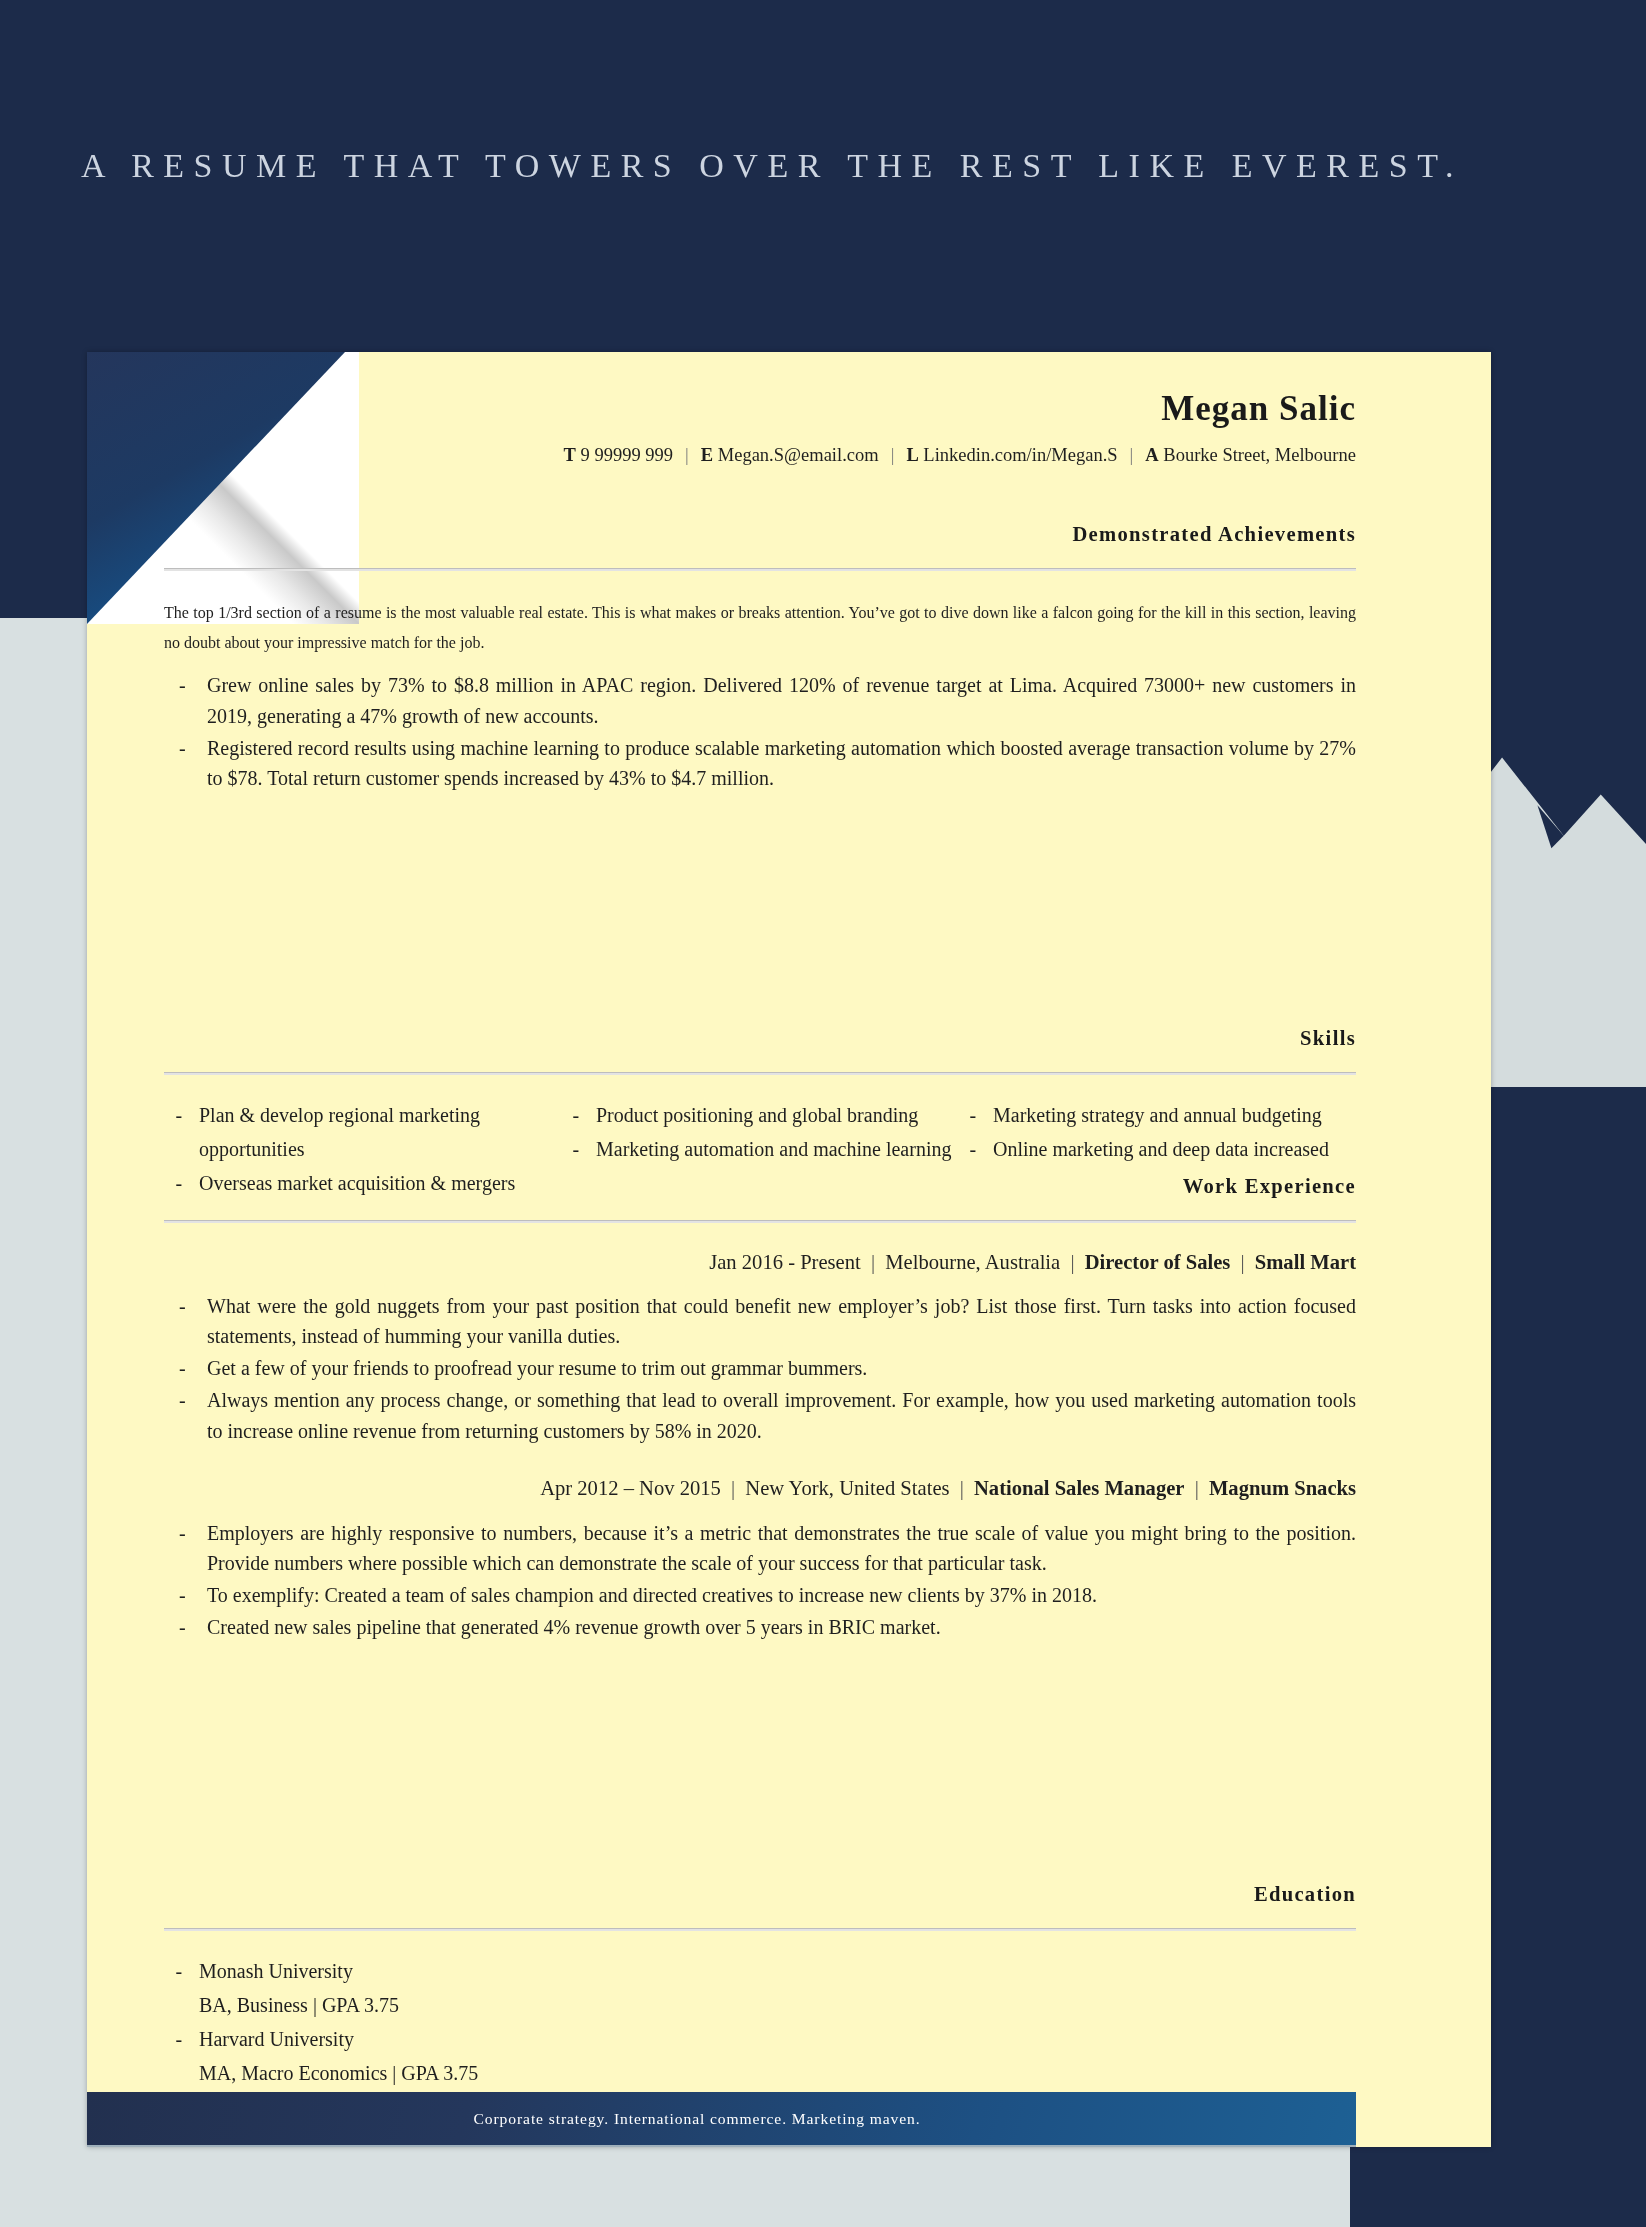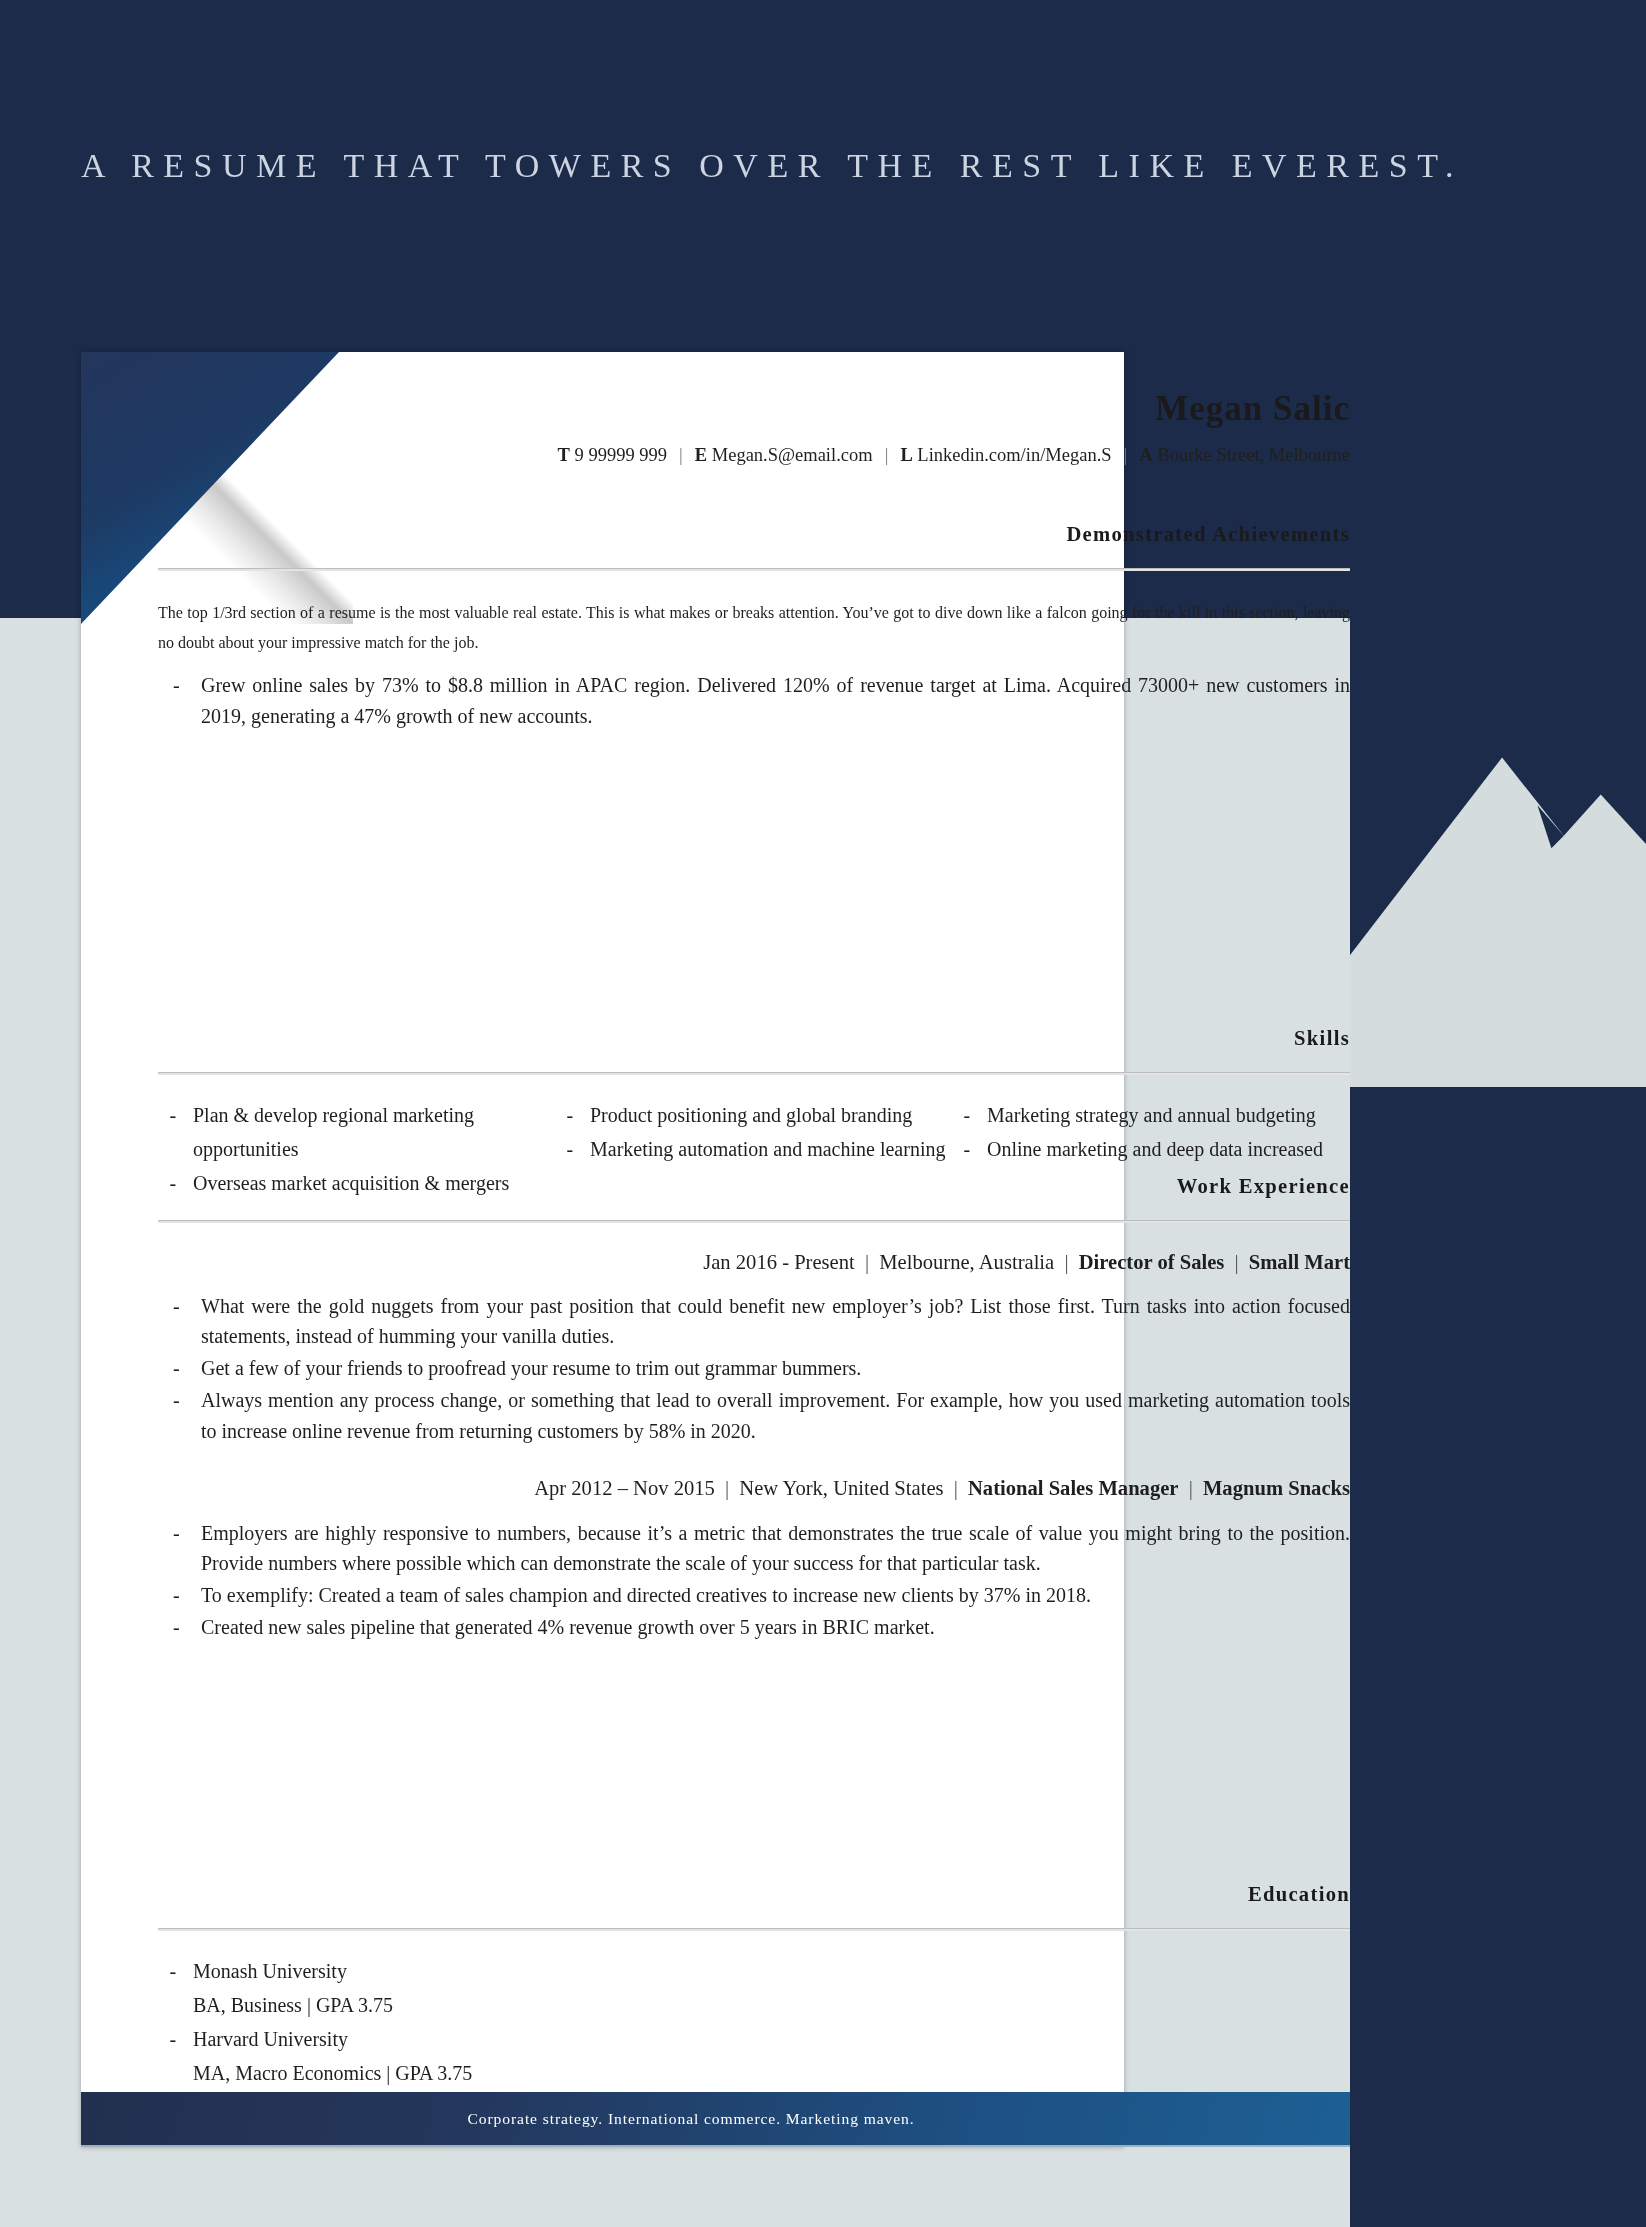--- a/index.html
+++ b/index.html
@@ -17,22 +17,22 @@
 
   
   .headline{
     position:absolute;left:81px;top:147px;width:1482px;
     font-size:34px;color:#ccd4e0;letter-spacing:9.5px;
     font-weight:400;white-space:nowrap;
   }
 
   
   .page{
-    position:absolute;left:81px;top:352px;width:1043px;height:1795px;
-    background:#ffffff;
+    position:absolute;left:87px;top:352px;width:1404px;height:1795px;
+    background:#fef9c3;
     box-shadow:0 0 5px rgba(0,0,0,.28);
   }
   .corner-wrap{position:absolute;left:0;top:0;width:272px;height:272px;overflow:hidden;}
   .corner-shadow{
     position:absolute;left:0;top:0;width:272px;height:272px;
     background:linear-gradient(to bottom left,#ffffff 0%,#ffffff 46%,#c9c9c9 50%,#e8e8e8 56%,#ffffff 62%,#ffffff 100%);
   }
   .corner-tri{
     position:absolute;left:0;top:0;width:272px;height:272px;
     background:linear-gradient(150deg,#24365c 0%,#1d3a63 40%,#15538c 75%,#0f5f9e 100%);
@@ -157,20 +157,21 @@
       <b>A</b>
       <span>Bourke Street, Melbourne</span>
     </div>
 
     <div class="sec" style="top:171px;">
       <div class="sec-head">Demonstrated Achievements</div>
       <div class="sec-rule"></div>
       <div class="para" style="margin-top:27px;">The top 1/3rd section of a resume is the most valuable real estate. This is what makes or breaks attention. You’ve got to dive down like a falcon going for the kill in this section, leaving no doubt about your impressive match for the job.</div>
       <ul class="bl just" style="margin-top:11.5px;">
         <li>Grew online sales by 73% to $8.8 million in APAC region. Delivered 120% of revenue target at Lima. Acquired 73000+ new customers in 2019, generating a 47% growth of new accounts.</li>
+        <li>Registered record results using machine learning to produce scalable marketing automation which boosted average transaction volume by 27% to $78.  Total return customer spends increased by 43% to $4.7 million.</li>
       </ul>
     </div>
 
     <div class="sec" style="top:675px;">
       <div class="sec-head">Skills</div>
       <div class="sec-rule"></div>
       <div class="cols3" style="margin-top:23px;">
         <div class="col">
           <ul>
             <li>Plan &amp; develop regional marketing opportunities</li>

